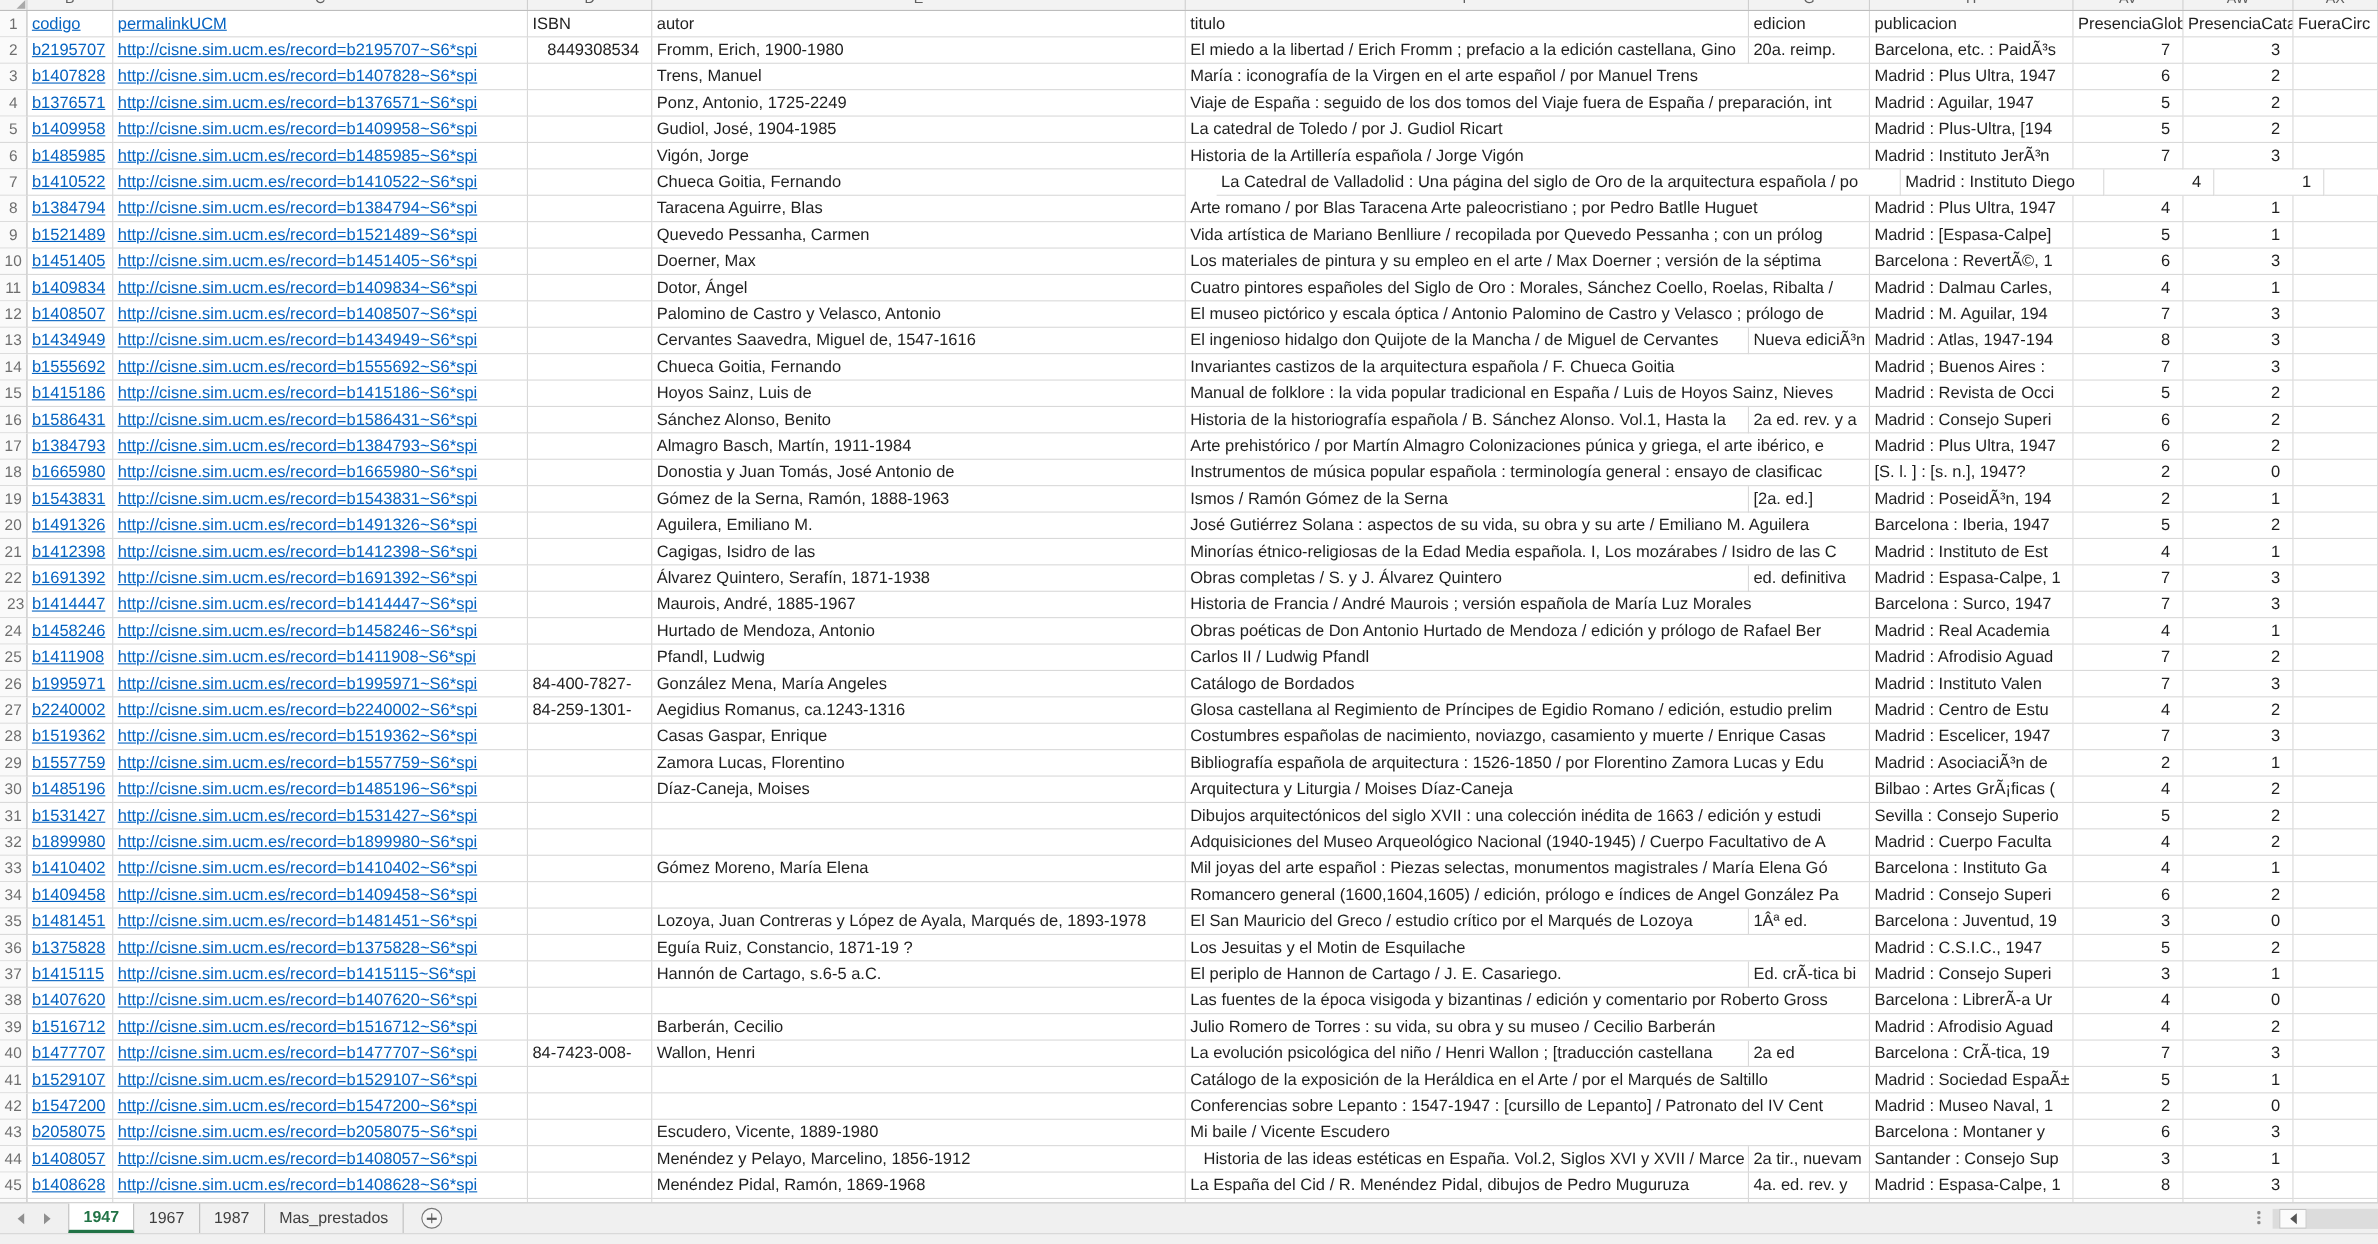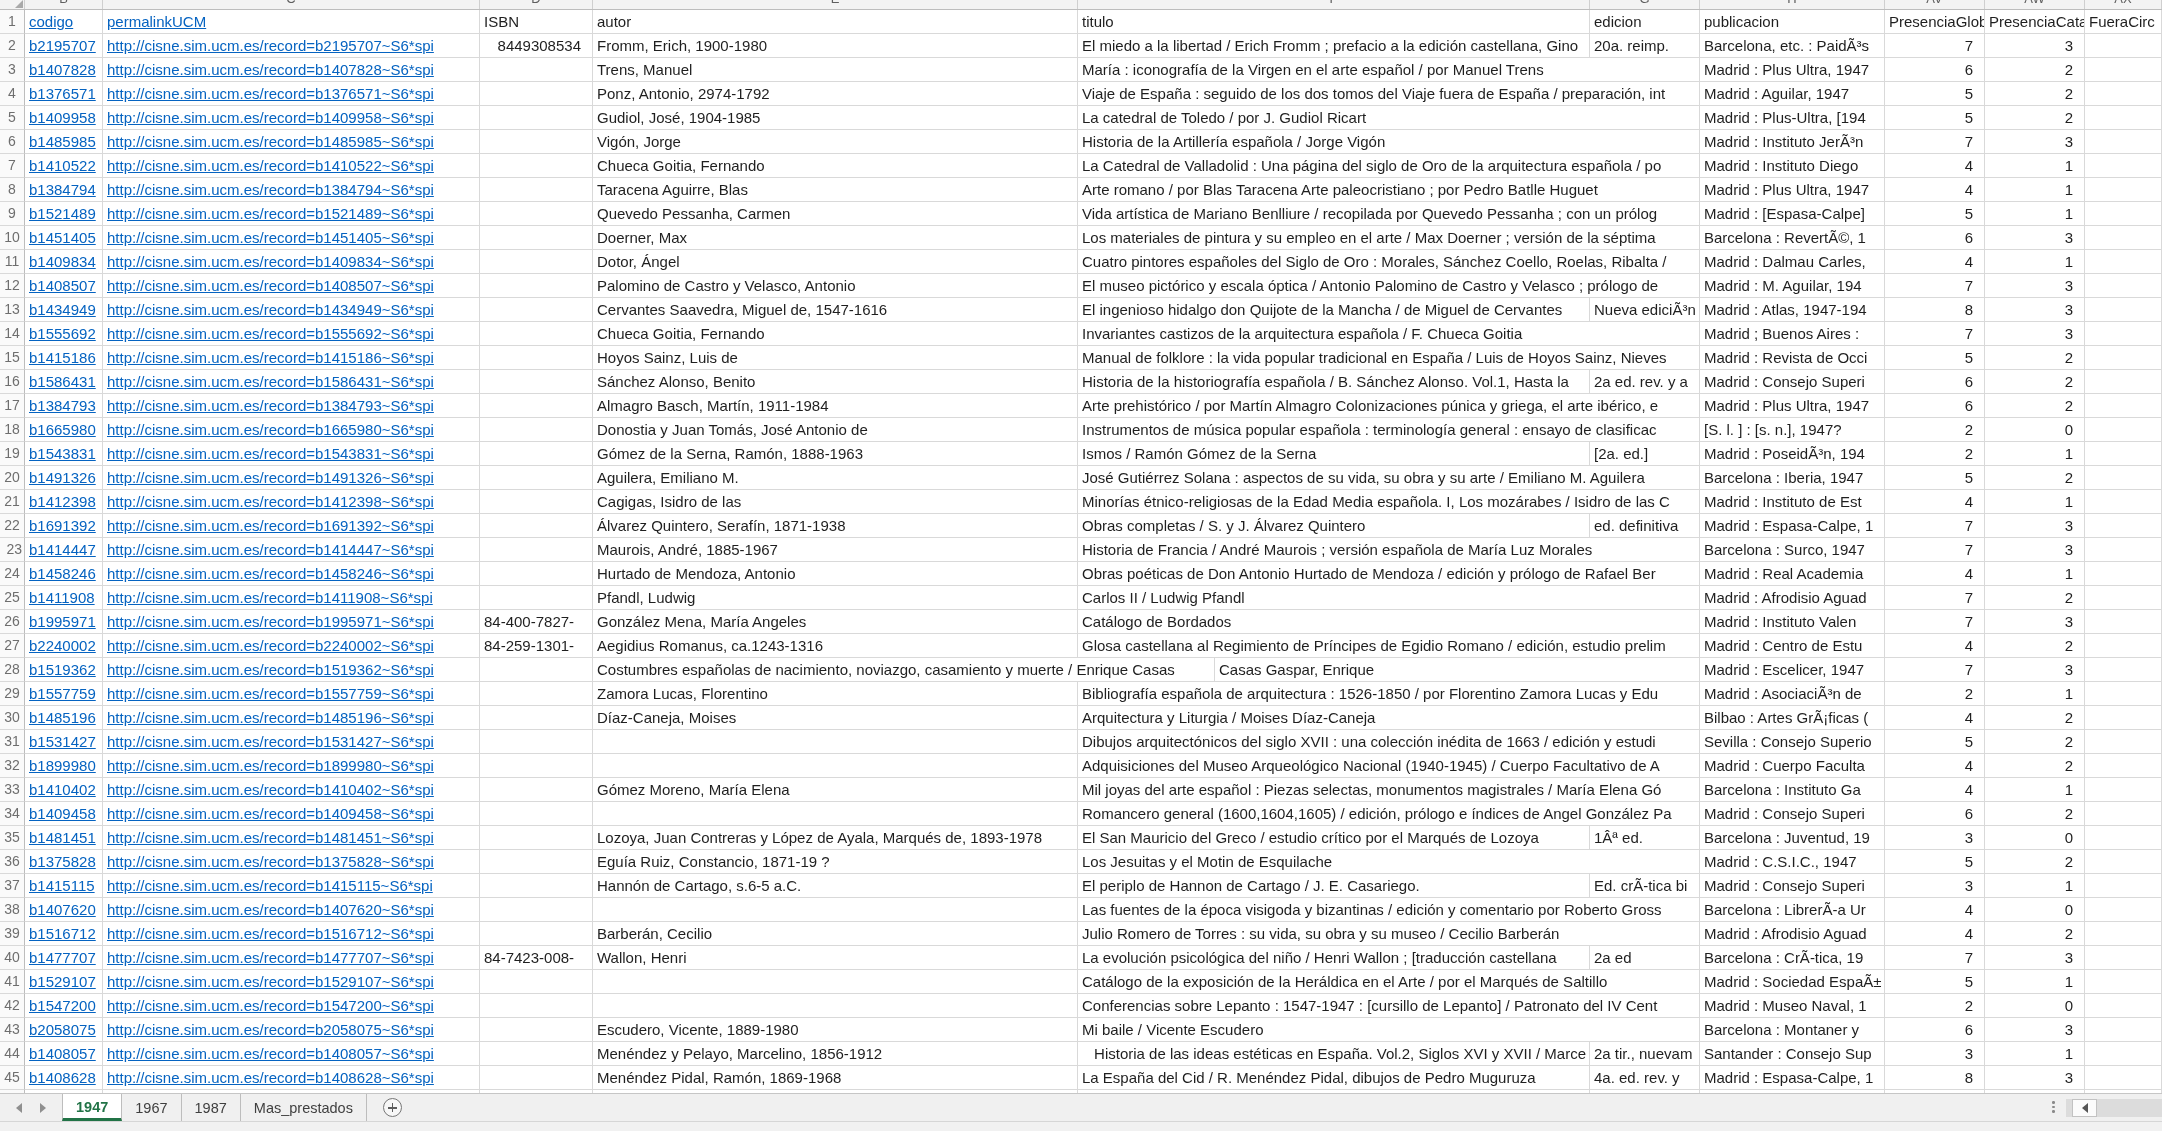--- a/index.html
+++ b/index.html
@@ -119,21 +119,21 @@
         <div class="cell" style="width: 185px;">Madrid : Plus Ultra, 1947</div>
         <div class="cell num" style="width: 100px;">6</div>
         <div class="cell num" style="width: 100px;">2</div>
         <div class="cell" style="width: 77px;"></div>
       </div>
       <div class="row">
         <div class="cell rowno" style="width: 25px;">4</div>
         <div class="cell lnk" style="width: 78px;">b1376571</div>
         <div class="cell lnk" style="width: 377px;">http://cisne.sim.ucm.es/record=b1376571~S6*spi</div>
         <div class="cell" style="width: 113px;"></div>
-        <div class="cell" style="width: 485px;">Ponz, Antonio, 2974-1792</div>
+        <div class="cell" style="width: 485px;">Ponz, Antonio, 1725-2249</div>
         <div class="cell" style="width: 622px;">Viaje de España : seguido de los dos tomos del Viaje fuera de España / preparación, int</div>
         <div class="cell" style="width: 185px;">Madrid : Aguilar, 1947</div>
         <div class="cell num" style="width: 100px;">5</div>
         <div class="cell num" style="width: 100px;">2</div>
         <div class="cell" style="width: 77px;"></div>
       </div>
       <div class="row">
         <div class="cell rowno" style="width: 25px;">5</div>
         <div class="cell lnk" style="width: 78px;">b1409958</div>
         <div class="cell lnk" style="width: 377px;">http://cisne.sim.ucm.es/record=b1409958~S6*spi</div>
@@ -156,21 +156,21 @@
         <div class="cell num" style="width: 100px;">7</div>
         <div class="cell num" style="width: 100px;">3</div>
         <div class="cell" style="width: 77px;"></div>
       </div>
       <div class="row">
         <div class="cell rowno" style="width: 25px;">7</div>
         <div class="cell lnk" style="width: 78px;">b1410522</div>
         <div class="cell lnk" style="width: 377px;">http://cisne.sim.ucm.es/record=b1410522~S6*spi</div>
         <div class="cell" style="width: 113px;"></div>
         <div class="cell" style="width: 485px;">Chueca Goitia, Fernando</div>
-        <div class="cell" style="width: 622px;">La Catedral de Valladolid : Una página del siglo de Oro de la arquitectura española / po</div>
+        <div class="cell" style="width: 622px; margin-left: 28px;">La Catedral de Valladolid : Una página del siglo de Oro de la arquitectura española / po</div>
         <div class="cell" style="width: 185px;">Madrid : Instituto Diego</div>
         <div class="cell num" style="width: 100px;">4</div>
         <div class="cell num" style="width: 100px;">1</div>
         <div class="cell" style="width: 77px;"></div>
       </div>
       <div class="row">
         <div class="cell rowno" style="width: 25px;">8</div>
         <div class="cell lnk" style="width: 78px;">b1384794</div>
         <div class="cell lnk" style="width: 377px;">http://cisne.sim.ucm.es/record=b1384794~S6*spi</div>
         <div class="cell" style="width: 113px;"></div>
@@ -411,22 +411,22 @@
         <div class="cell" style="width: 185px;">Madrid : Centro de Estu</div>
         <div class="cell num" style="width: 100px;">4</div>
         <div class="cell num" style="width: 100px;">2</div>
         <div class="cell" style="width: 77px;"></div>
       </div>
       <div class="row">
         <div class="cell rowno" style="width: 25px;">28</div>
         <div class="cell lnk" style="width: 78px;">b1519362</div>
         <div class="cell lnk" style="width: 377px;">http://cisne.sim.ucm.es/record=b1519362~S6*spi</div>
         <div class="cell" style="width: 113px;"></div>
+        <div class="cell" style="width: 485px;">Casas Gaspar, Enrique</div>
         <div class="cell" style="width: 622px;">Costumbres españolas de nacimiento, noviazgo, casamiento y muerte / Enrique Casas</div>
-        <div class="cell" style="width: 485px;">Casas Gaspar, Enrique</div>
         <div class="cell" style="width: 185px;">Madrid : Escelicer, 1947</div>
         <div class="cell num" style="width: 100px;">7</div>
         <div class="cell num" style="width: 100px;">3</div>
         <div class="cell" style="width: 77px;"></div>
       </div>
       <div class="row">
         <div class="cell rowno" style="width: 25px;">29</div>
         <div class="cell lnk" style="width: 78px;">b1557759</div>
         <div class="cell lnk" style="width: 377px;">http://cisne.sim.ucm.es/record=b1557759~S6*spi</div>
         <div class="cell" style="width: 113px;"></div>

